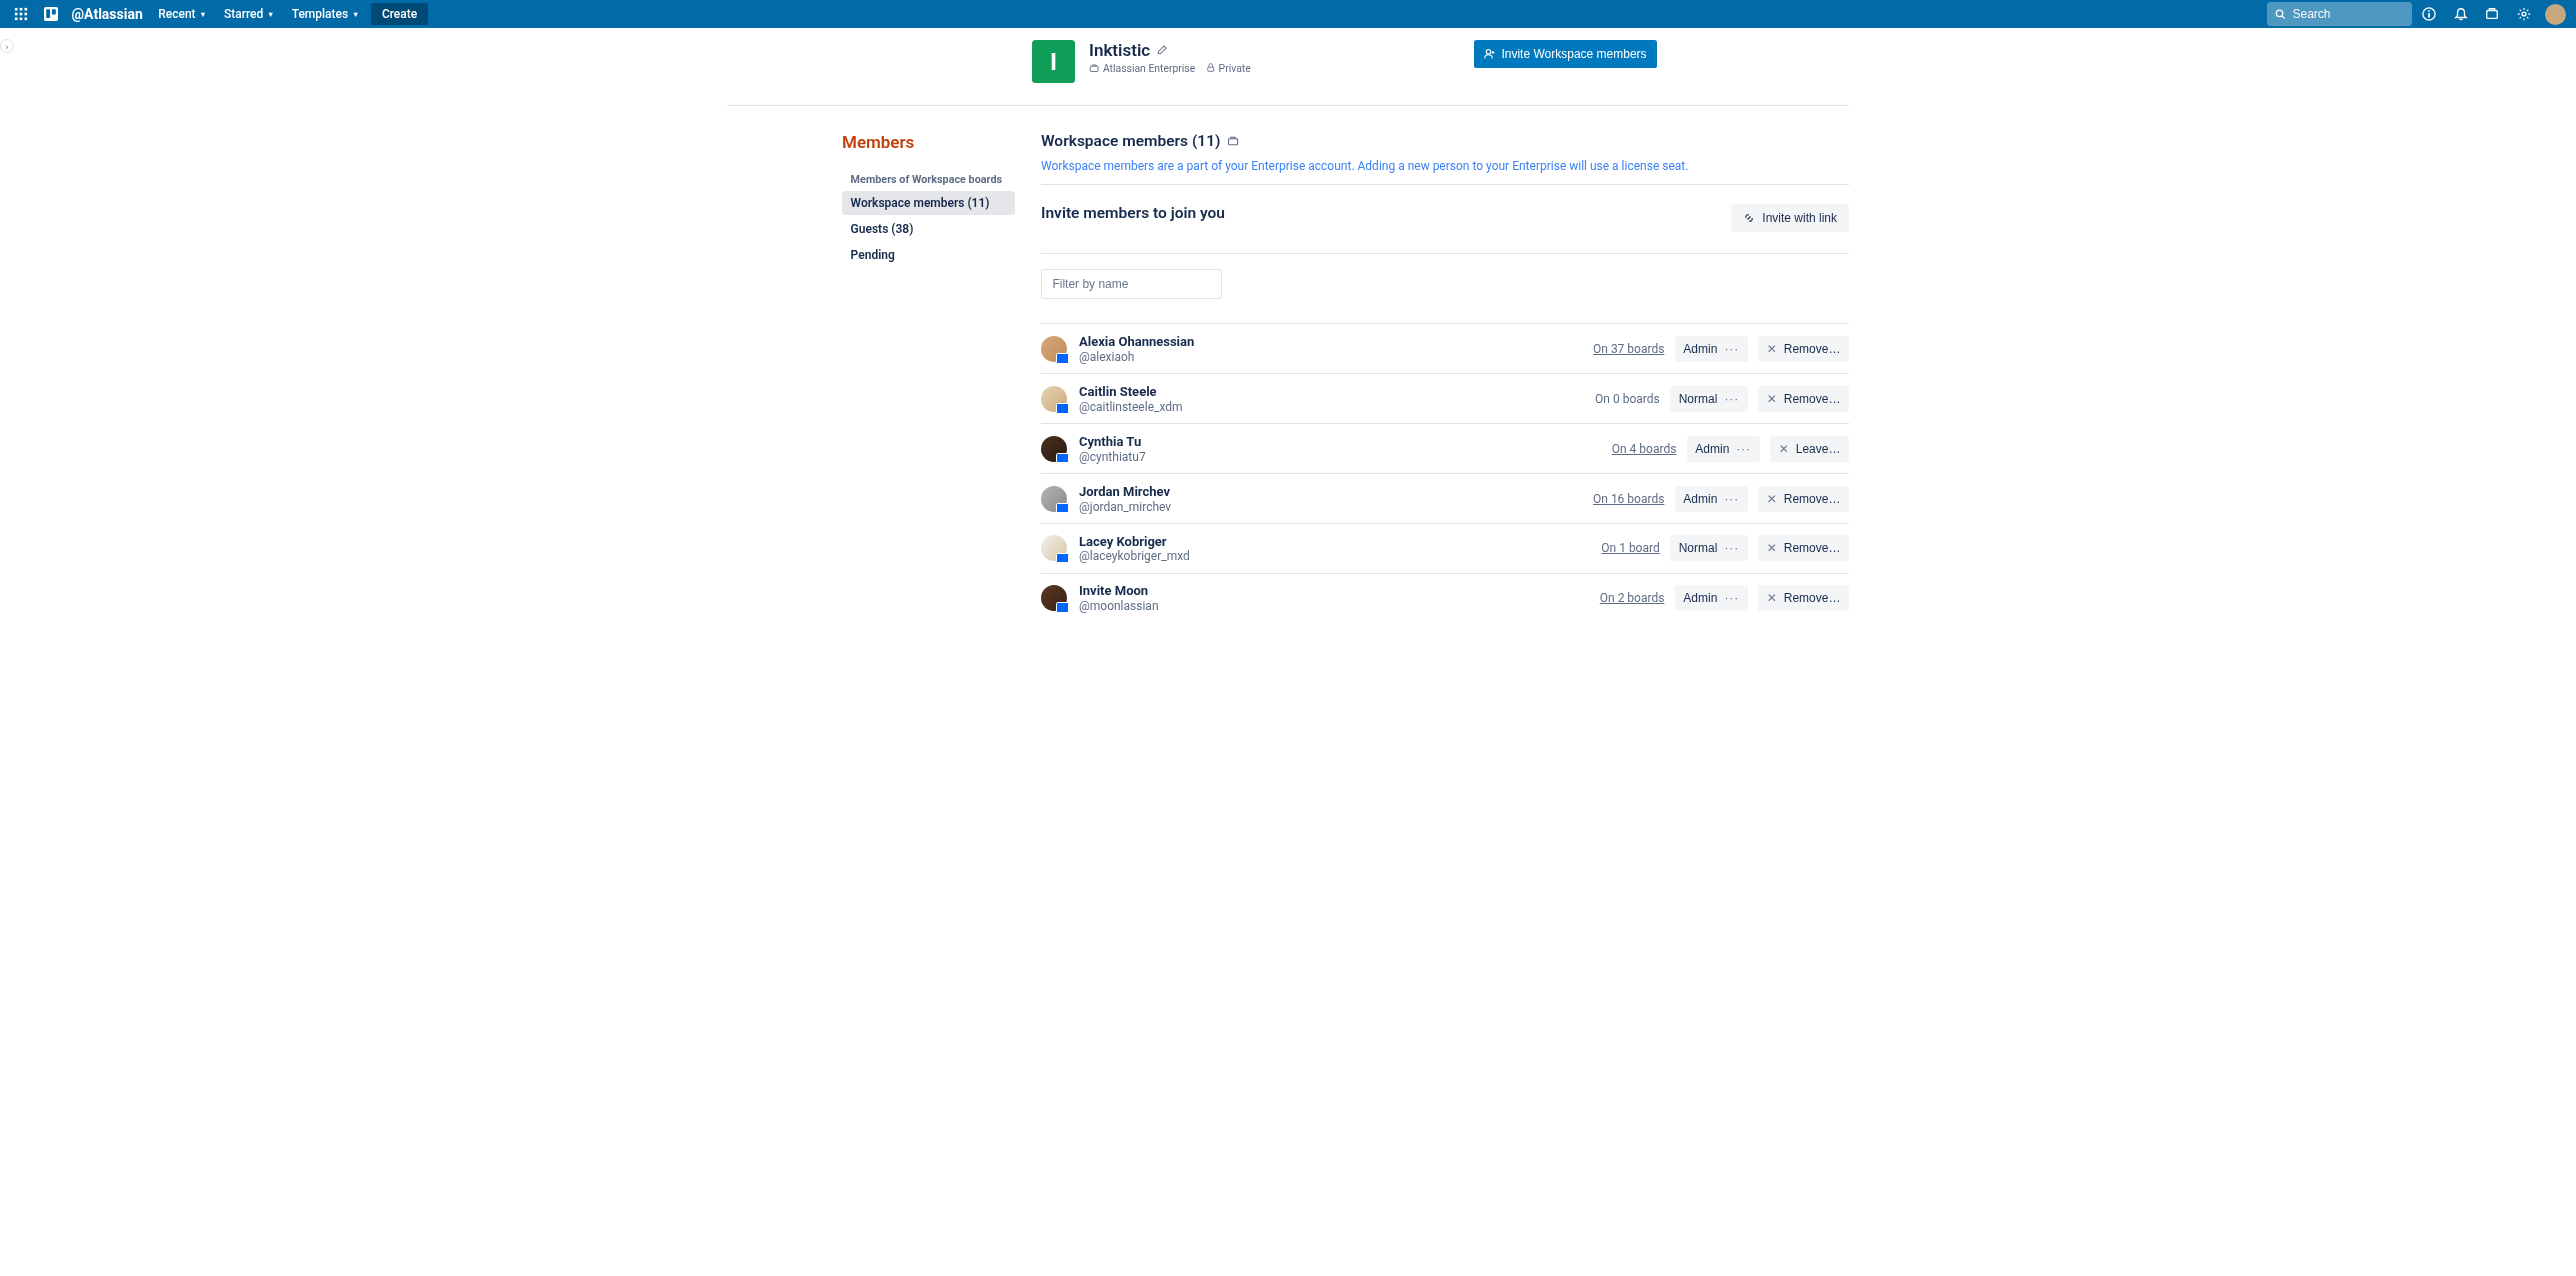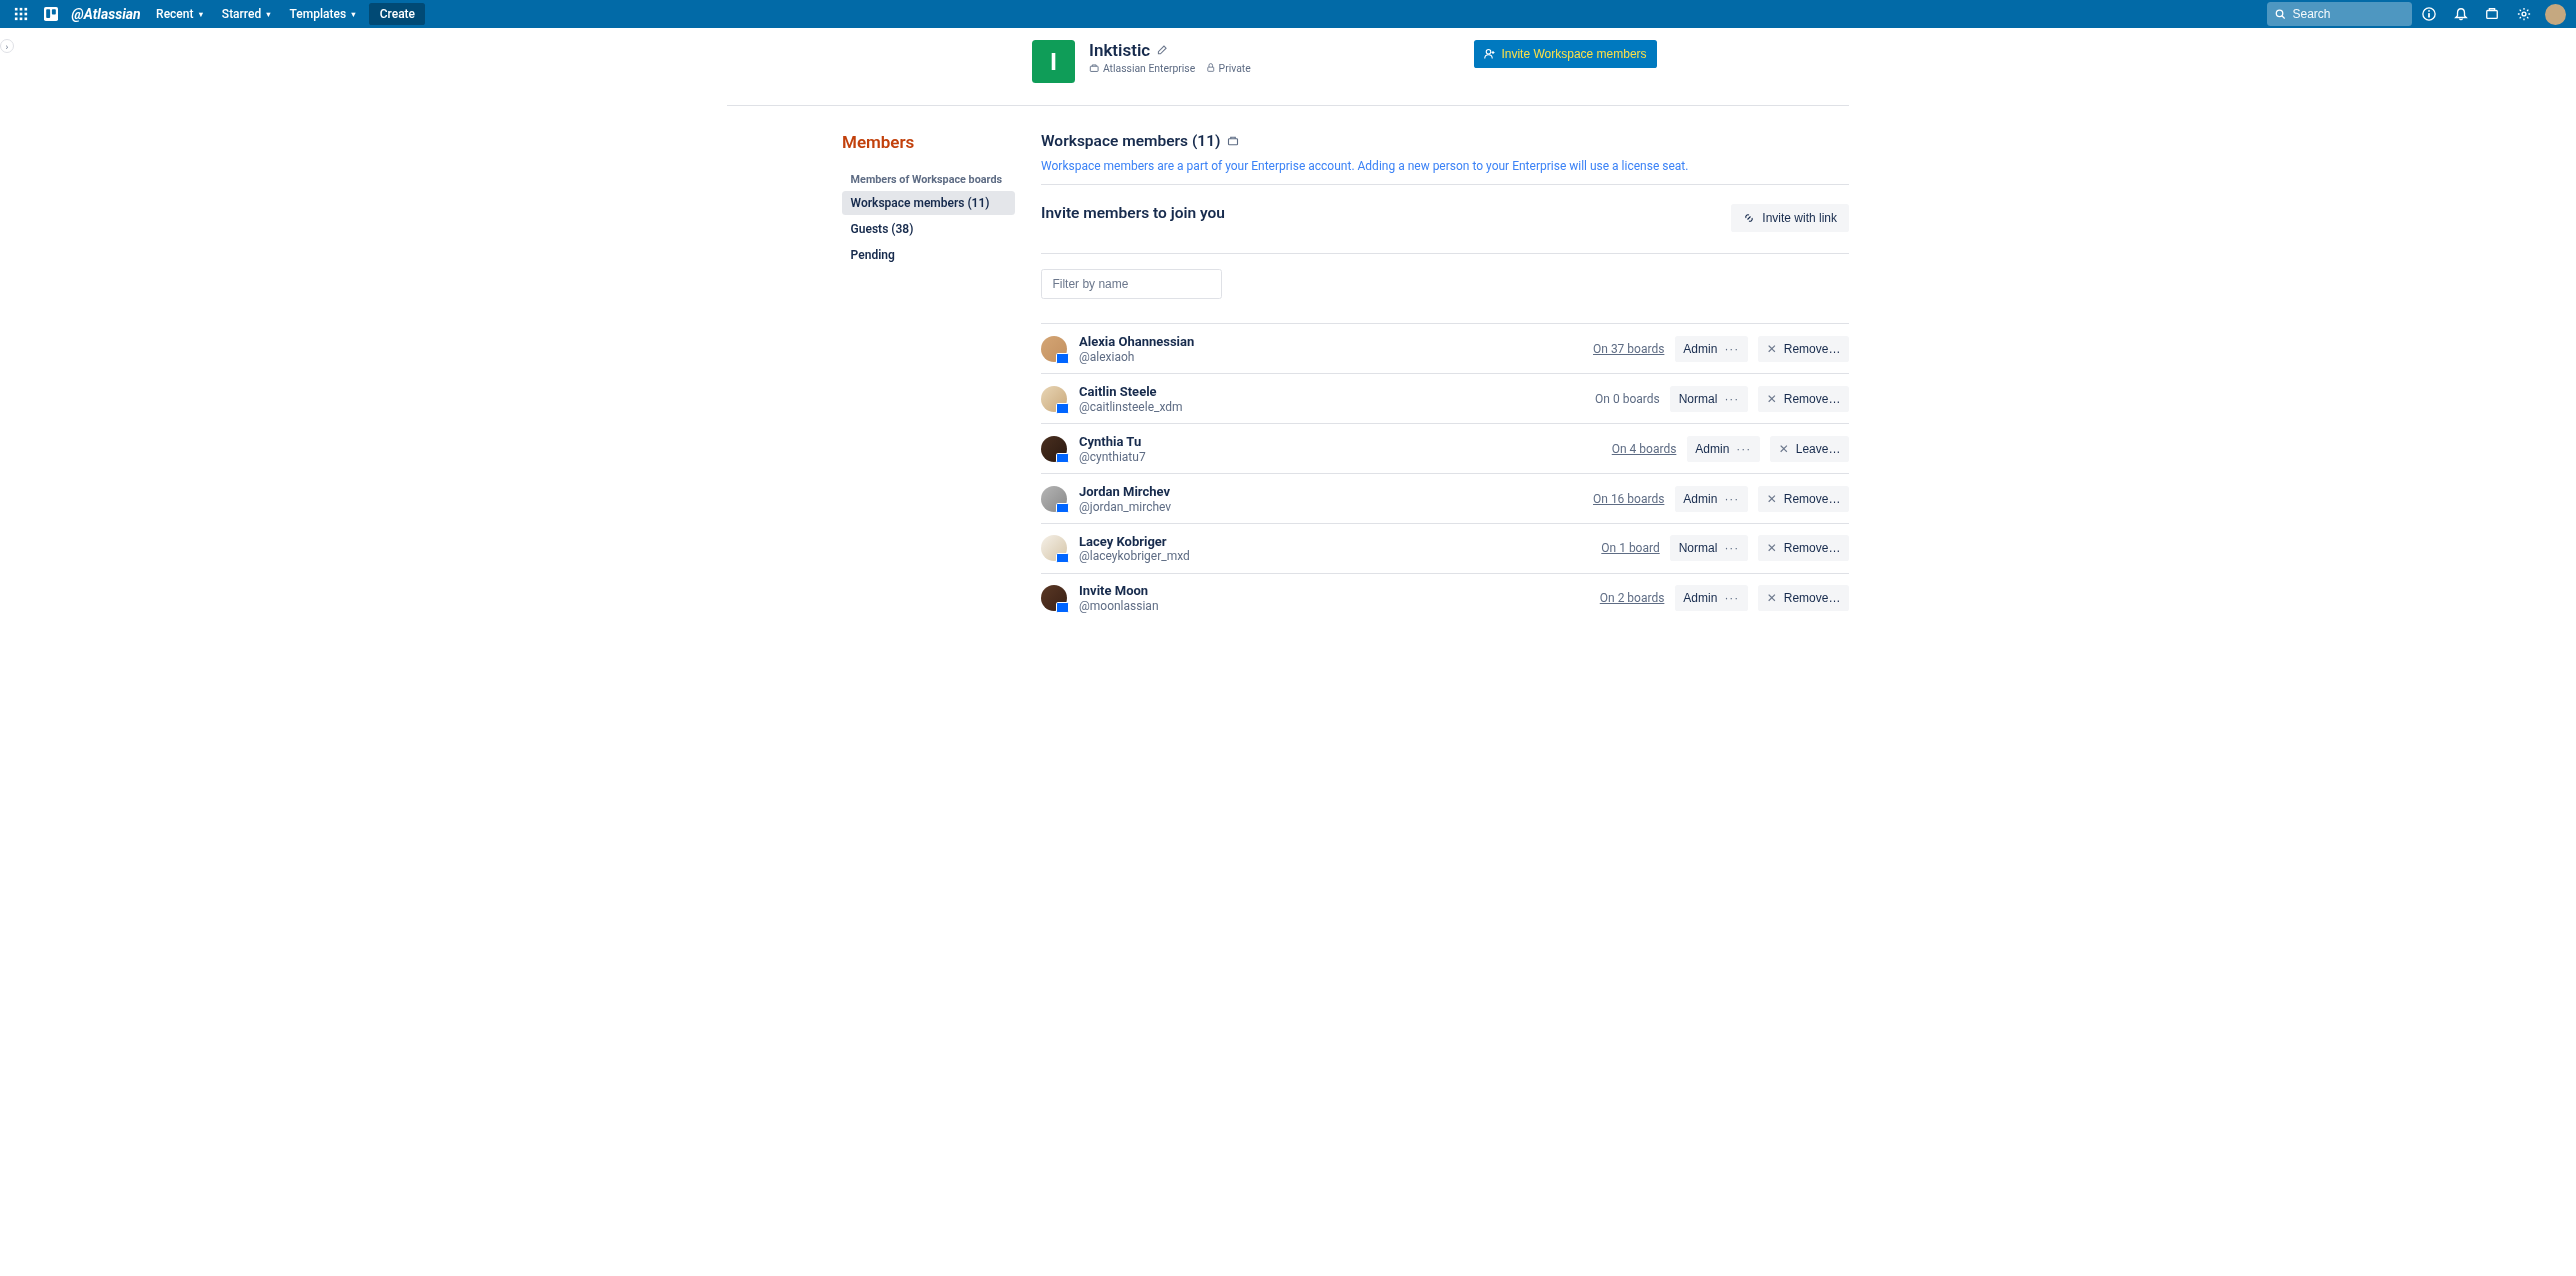--- a/index.html
+++ b/index.html
@@ -15,21 +15,21 @@
     gap: 3.5px;
     color: #fff;
     font-size: 12px;
   }
   .top-nav-left { display:flex; align-items:center; gap: 1.7px; }
   .nav-icon-btn {
     width: 28px; height: 28px;
     display: flex; align-items: center; justify-content: center;
     cursor: pointer; border-radius:2.6px;
   }
-  .atlassian-logo { font-weight:700; font-size:14px; padding:0 5.2px; cursor:pointer;font-style:italic;}
+  .atlassian-logo { font-weight:700; font-size:14px; padding:0 5.2px; cursor:pointer;}
   .nav-item {
     display:flex; align-items:center; gap:5.2px;
     padding: 0 8.6px; height:16px; cursor:pointer; border-radius:2.6px;
     font-weight:500;
   }
   .chevron-down { font-size:8.6px; }
   .create-btn {
     background: #014a75;
     padding: 0 10.4px; height:22px; margin-left:3.5px;
     display:flex; align-items:center;
@@ -71,21 +71,21 @@
     margin-left:305px;
   }
   .workspace-title-wrap { margin-left:14px;}
   .workspace-title-row { display:flex; align-items:center; gap:7px;}
   .workspace-title { font-size:17px; font-weight:600; color:#172b4d;}
   .edit-icon { font-size:11.2px; color:#6b778c; cursor:pointer;}
   .workspace-meta { display:flex; align-items:center; gap:10.4px; margin-top:1.7px; font-size:10.4px; color:#5e6c84;}
   .meta-item { display:flex; align-items:center; gap:3.5px;}
   .invite-btn {
     position:absolute; right:192px; top:12px;
-    background:#0079BF; color:#fde047; border:none;
+    background:#0079BF; color:#ffffff; border:none;
     padding: 7px 10.4px; border-radius:2.6px; font-size:12px; font-weight:500;
     display:flex; align-items:center; gap:5.2px; cursor:pointer;
   }
 
   
   .main-area { display:flex; gap:26px; padding-top: 26px;}
   .sidebar { width: 173px; flex-shrink:0; margin-left:115px;}
   .sidebar h2 { font-size:17px; font-weight:600; color:#c2410c; margin-bottom:17px;}
   .sidebar-item {
     padding: 5.2px 8.6px; font-size:12px; font-weight:600; color:#172b4d;

